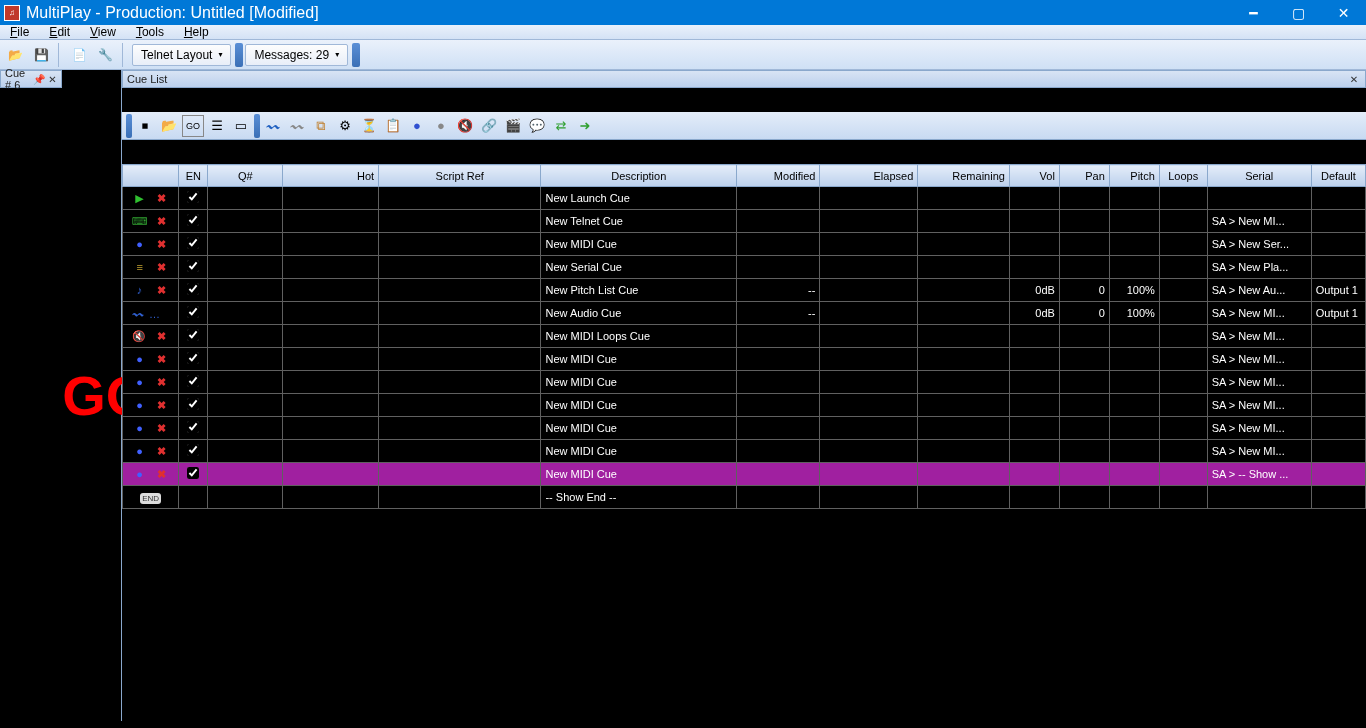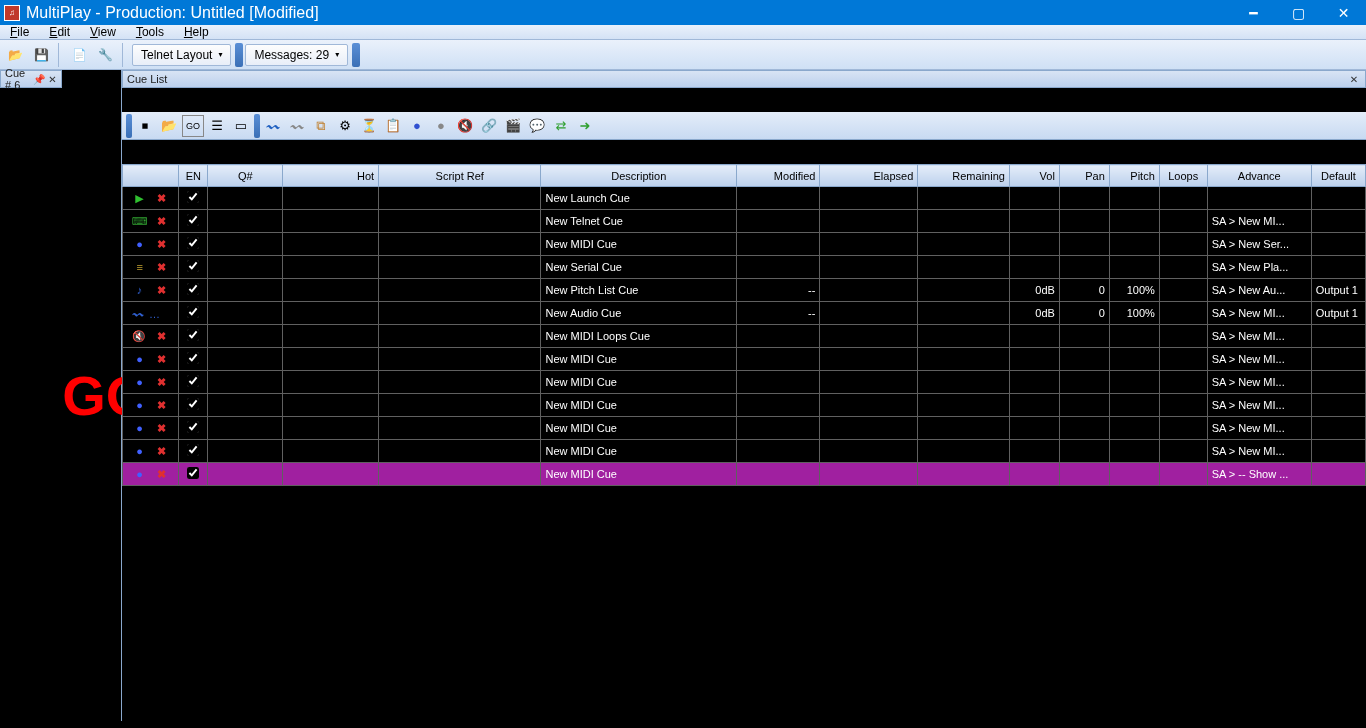--- a/index.html
+++ b/index.html
@@ -193,21 +193,21 @@
             <th class="ralign">Hot</th>
             <th>Script Ref</th>
             <th>Description</th>
             <th class="ralign">Modified</th>
             <th class="ralign">Elapsed</th>
             <th class="ralign">Remaining</th>
             <th class="ralign">Vol</th>
             <th class="ralign">Pan</th>
             <th class="ralign">Pitch</th>
             <th>Loops</th>
-            <th>Advance</th>
+            <th>Serial</th>
             <th>Default</th>
           </tr>
         </thead>
         <tbody id="cue-tbody">
             <tr>
               <td class="center"><span class="ico ico-launch">▶</span><span class="ico ico-x">✖</span></td>
               <td class="center"><input type="checkbox" class="chk" checked="" style=""></td>
               <td></td>
               <td></td>
               <td></td>
@@ -417,19 +417,36 @@
               <td></td>
               <td>New MIDI Cue</td>
               <td class="ralign"></td>
               <td></td>
               <td></td>
               <td class="ralign"></td>
               <td class="ralign"></td>
               <td class="ralign"></td>
               <td></td>
               <td>SA &gt; -- Show ...</td>
+              <td></td>
+            </tr>
+            <tr>
+              <td class="center"><span class="ico-end">END</span></td>
+              <td class="center"></td>
+              <td></td>
+              <td></td>
+              <td></td>
+              <td>-- Show End --</td>
+              <td class="ralign"></td>
+              <td></td>
+              <td></td>
+              <td class="ralign"></td>
+              <td class="ralign"></td>
+              <td class="ralign"></td>
+              <td></td>
+              <td></td>
               <td></td>
             </tr>
           </tbody>
       </table>
     </div>
   </div>
 </div>
 
 </body></html>

